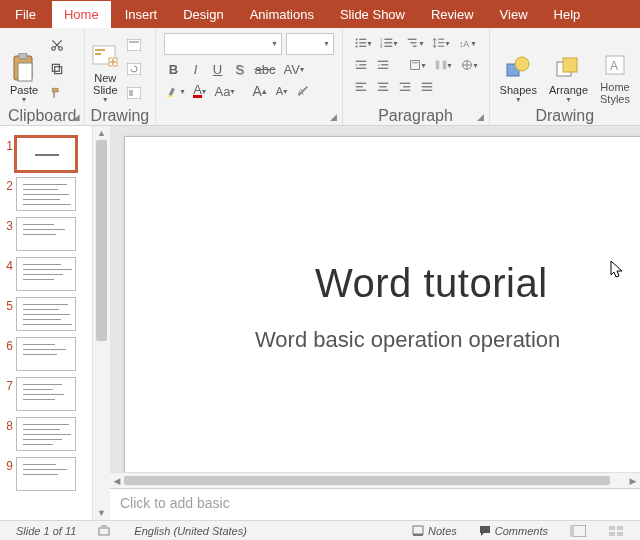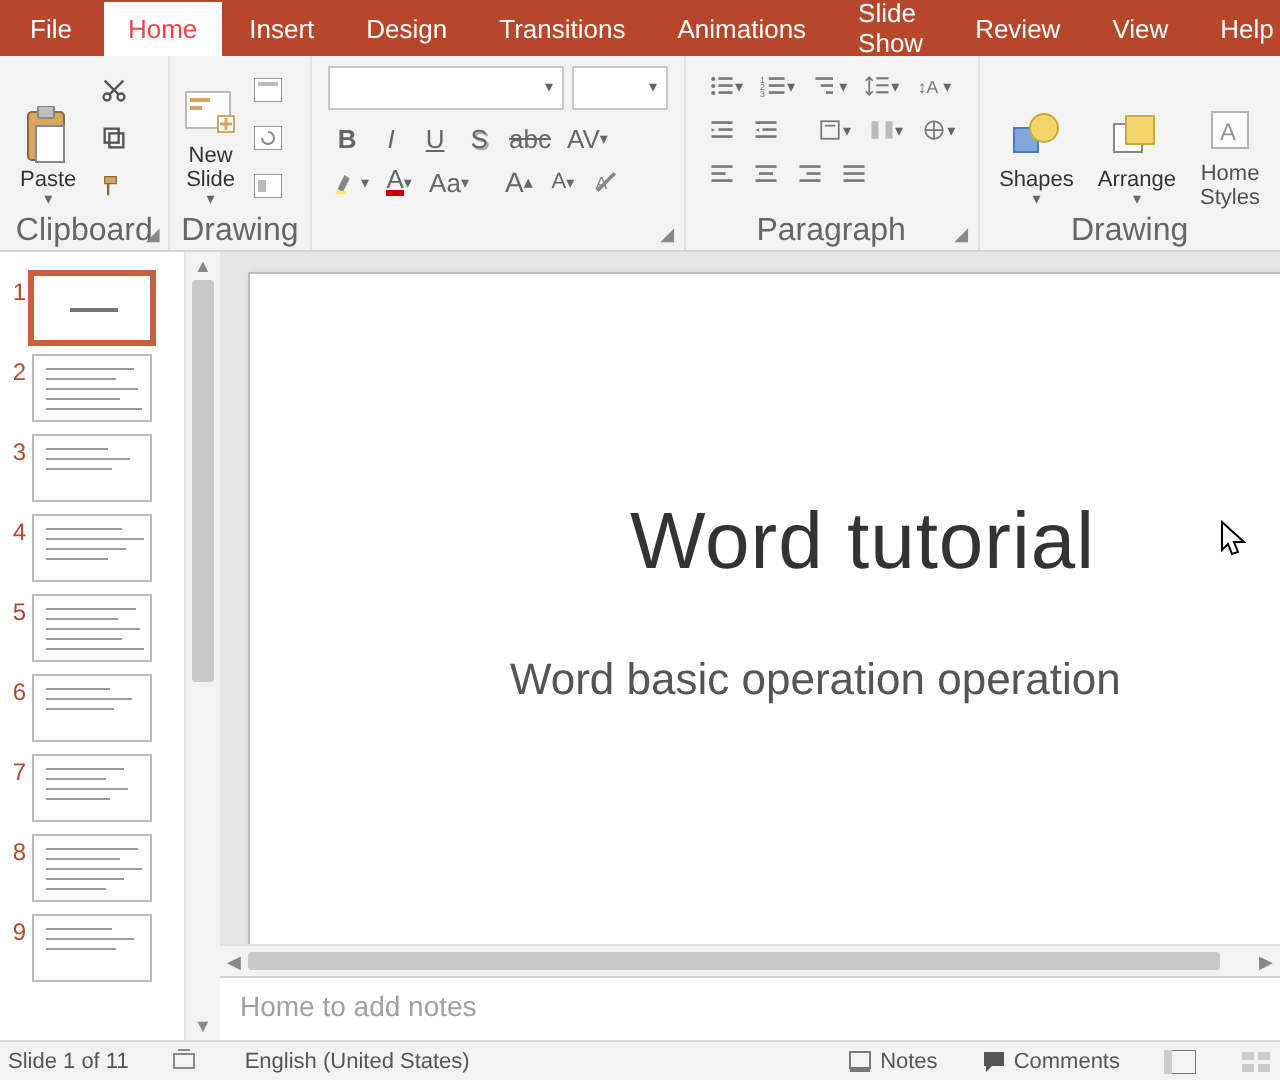--- a/index.html
+++ b/index.html
@@ -188,21 +188,21 @@
     height: 16px;
     background: #f3f3f3;
     border-top: 1px solid #e0e0e0;
     position: relative;
   }
   .hscroll .th { position: absolute; top: 3px; bottom: 3px; left: 14px; right: 30px; background: #c8c8c8; border-radius: 2px; }
   .hscroll .arrow { position: absolute; top: 0; bottom: 0; width: 14px; font-size: 9px; color: #888; text-align: center; line-height: 16px; cursor: pointer; }
 
   .slide .title-text {
     position: absolute;
-    top: 112px;
+    top: 124px;
     left: 190px;
     font-size: 40px;
     font-weight: 400;
     color: #333;
     letter-spacing: .5px;
   }
   .slide .sub-text {
     position: absolute;
     top: 190px;
     left: 130px;
@@ -229,35 +229,35 @@
 
   
   .statusbar {
     height: 20px;
     background: #f3f3f3;
     border-top: 1px solid #d8d8d8;
     display: flex;
     align-items: center;
     font-size: 11px;
     color: #555;
-    padding: 0 4px;
+    padding: 0 16px;
     gap: 22px;
+    font-style: italic;
   }
   .statusbar .sep { flex: 1; }
   .sbtn2 { display: flex; align-items: center; gap: 4px; cursor: pointer; }
 </style>
 </head>
 <body>
 
 <div class="tabs">
   <div class="tab file">File</div>
   <div class="tab active">Home</div>
   <div class="tab">Insert</div>
   <div class="tab">Design</div>
-  <div class="tab">Transitions</div>
   <div class="tab">Animations</div>
   <div class="tab">Slide Show</div>
   <div class="tab">Review</div>
   <div class="tab">View</div>
   <div class="tab">Help</div>
 
 </div>
 
 <div class="ribbon">
 
@@ -654,21 +654,21 @@
       </div>
       <svg class="cursor-ptr" viewBox="0 0 14 18">
           <path d="M1 1l0 14 3-3 2 5 3-1-2-5 5 0z" fill="#fff" stroke="#000" stroke-width="1"></path>
         </svg>
     </div>
     <div class="hscroll">
       <div class="arrow" style="left:0">◀</div>
       <div class="th"></div>
       <div class="arrow" style="right:0">▶</div>
     </div>
-    <div class="notes">Home to add notes</div>
+    <div class="notes">Click to add basic</div>
   </div>
 </div>
 
 <div class="statusbar">
   <span>Slide 1 of 11</span>
   <span><svg width="14" height="12" viewBox="0 0 14 12">
         <rect x="1" y="4" width="10" height="7" fill="none" stroke="#888"></rect>
         <path d="M3 2h6" stroke="#888"></path>
       </svg></span>
   <span>English (United States)</span>

